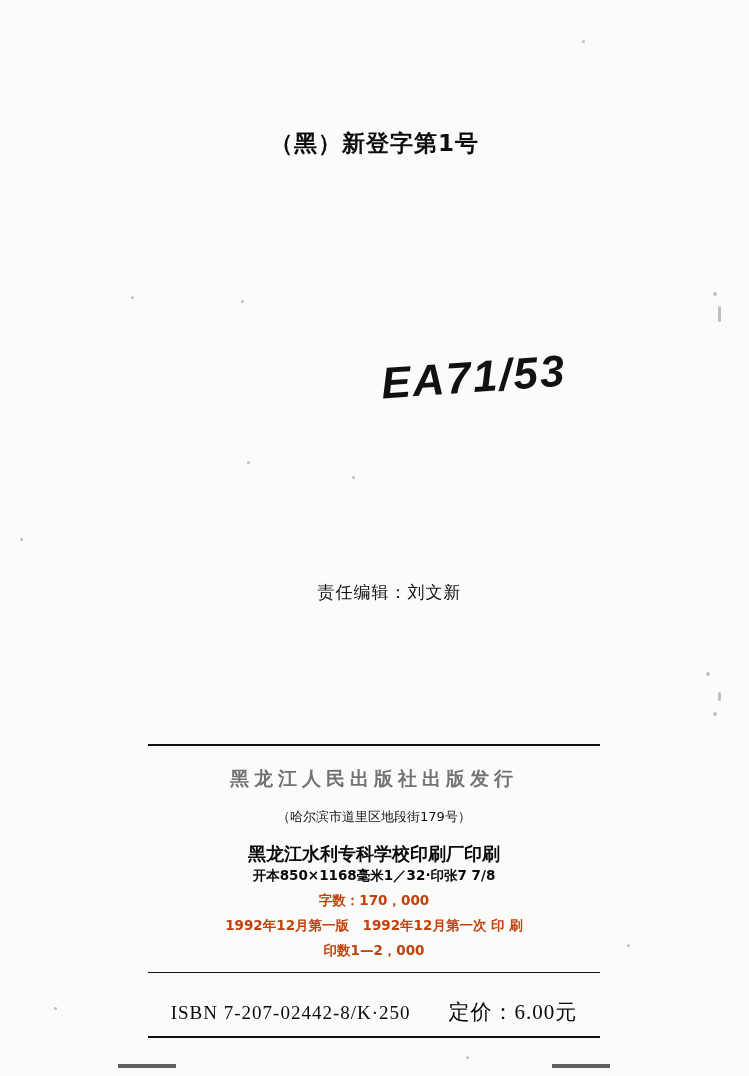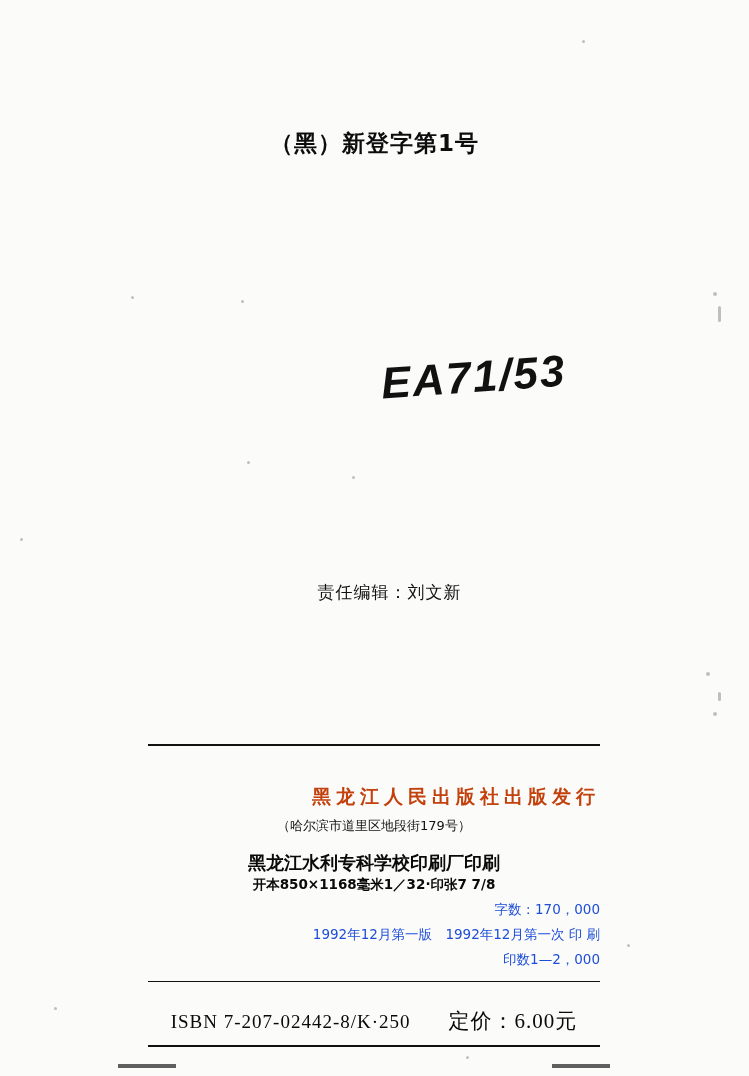--- a/index.html
+++ b/index.html
@@ -81,53 +81,51 @@
     background: #111;
     width: 100%;
   }
   .rule.thin { height: 1px; }
 
   .publisher {
     font-family: "DejaVu Sans", "Liberation Sans", sans-serif;
     font-weight: 700;
     font-size: 19px;
     letter-spacing: 5px;
-    margin-top: 38px;
-    color: #c2410c;
-    text-align: right;
+    margin-top: 20px;
+    color: #737373;
   }
   .address {
     font-family: "DejaVu Sans", "Liberation Sans", sans-serif;
     font-size: 13px;
     letter-spacing: 0px;
-    margin-top: 7px;
+    margin-top: 16px;
     color: #111;
   }
   .printer {
     font-family: "DejaVu Sans", "Liberation Sans", sans-serif;
     font-weight: 700;
     font-size: 18px;
     letter-spacing: 0px;
     margin-top: 16px;
     color: #0a0a0a;
   }
   .spec {
     font-family: "DejaVu Sans", "Liberation Sans", sans-serif;
     font-weight: 700;
     font-size: 13.5px;
     margin-top: 1px;
     color: #0a0a0a;
   }
   .wordcount, .edition, .printrun {
     font-family: "DejaVu Sans", "Liberation Sans", sans-serif;
-    font-weight: 400;
+    font-weight: 700;
     font-size: 13.5px;
     margin-top: 7px;
-    color: #1d4ed8;
-    text-align: right;
+    color: #c2410c;
   }
   .isbn-row {
     margin-top: 12px;
     padding-top: 13px;
     display: flex;
     justify-content: center;
     align-items: baseline;
     gap: 38px;
     font-family: "Liberation Serif", "DejaVu Serif", serif;
     font-size: 19px;

